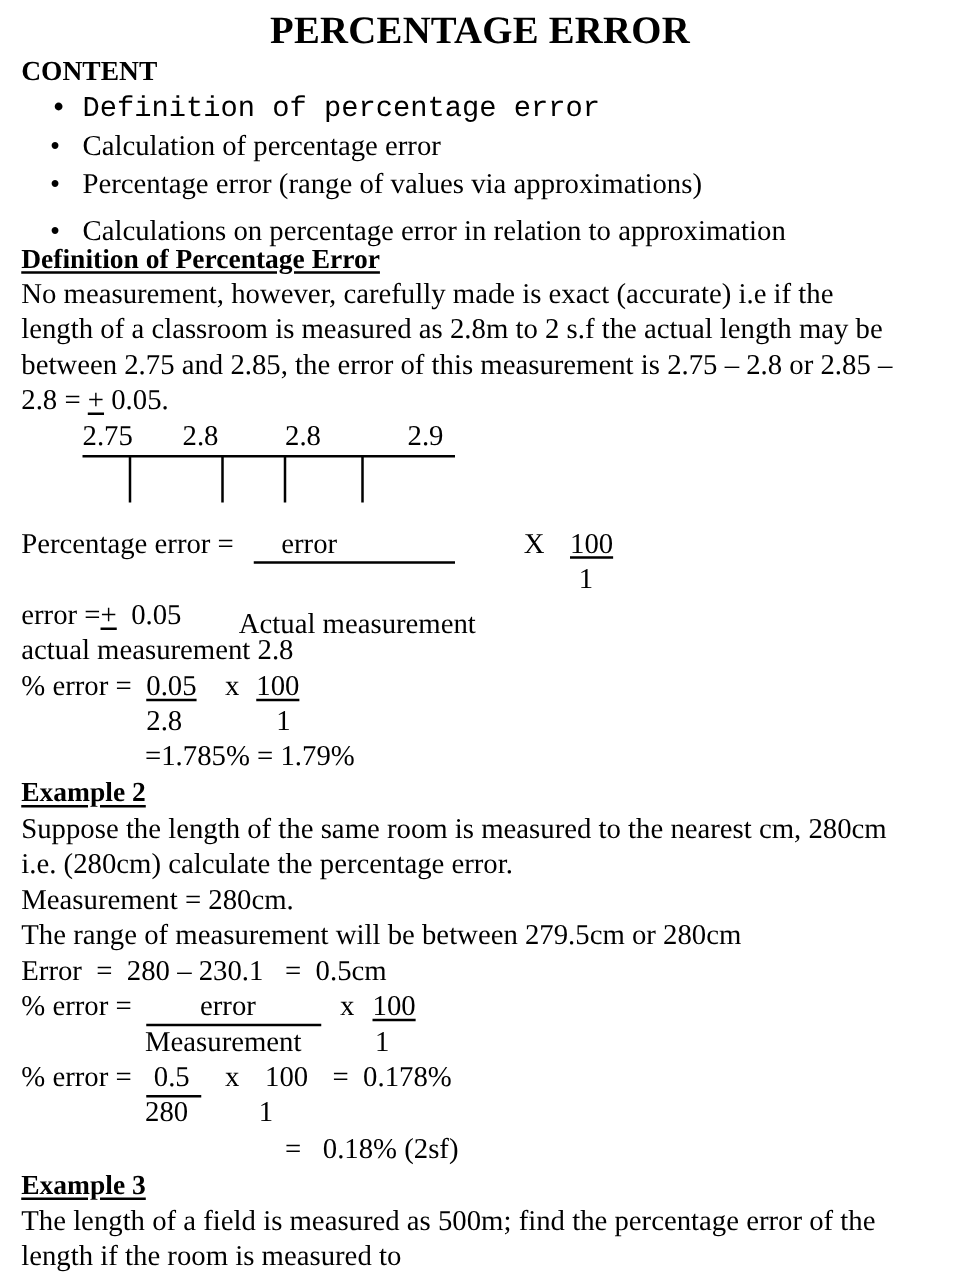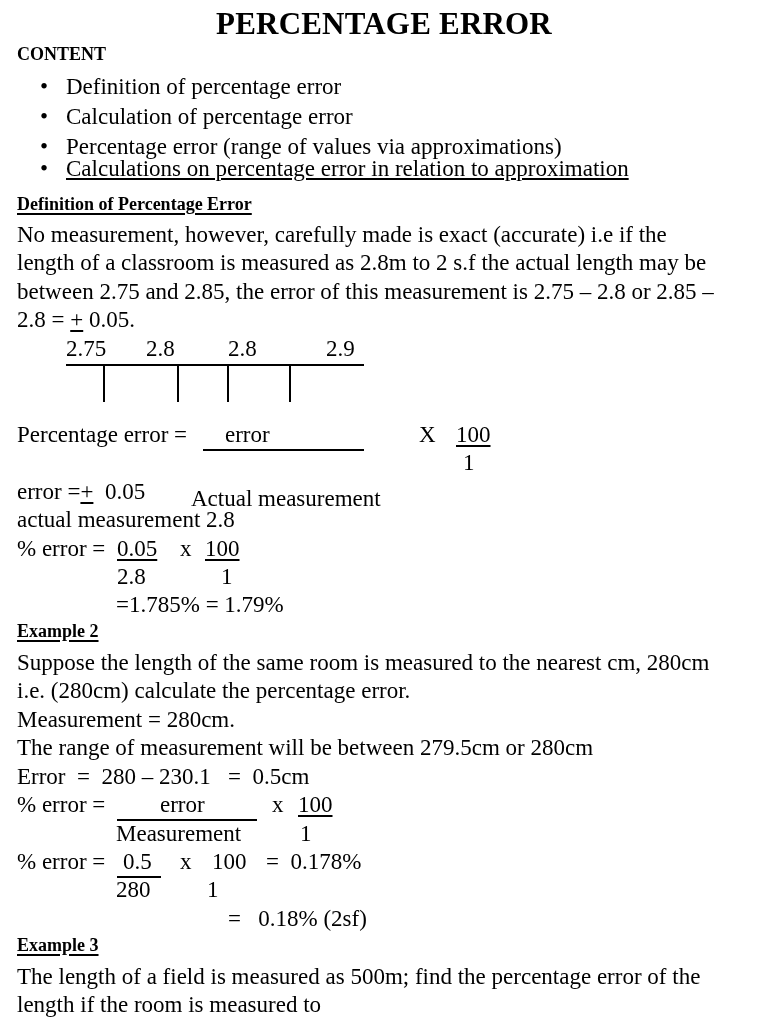--- a/index.html
+++ b/index.html
@@ -1,39 +1,39 @@
 <!DOCTYPE html>
 <html><head>
 <meta charset="utf-8">
 <style>
   html, body { margin:0; padding:0; background:#ffffff; }
   body { width:768px; height:1024px; overflow:hidden; position:relative;
          font-family:"Liberation Serif", "DejaVu Serif", serif; color:#000; }
   .abs { position:absolute; white-space:nowrap; }
   .title { left:0; width:768px; text-align:center; top:6px; font-size:31px; font-weight:bold; letter-spacing:0.2px; }
-  .h { font-weight:bold; font-size:18px; }
+  .h { font-weight:bold; font-size:22px; }
   .u { text-decoration:underline; text-decoration-thickness:2px; text-underline-offset:3px; }
   .t { font-size:23px; }
   .bullet { left:40px; font-size:23px; }
   .bullet .dot { display:inline-block; width:26px; }
   .ul { text-decoration:underline; text-underline-offset:3px; }
   .hline { position:absolute; background:#000; height:1.5px; }
   .vline { position:absolute; background:#000; width:1.5px; }
 </style>
 </head>
 <body>
 
 <div class="abs title">PERCENTAGE ERROR</div>
 
 <div class="abs h" style="left:17px; top:44px;">CONTENT</div>
 
-<div class="abs bullet" style="top:74px;"><span class="dot">•</span><span>Definition of percentage error</span></div>
+<div class="abs bullet" style="top:74px;font-family:Liberation Mono, monospace;"><span class="dot">•</span><span>Definition of percentage error</span></div>
 <div class="abs bullet" style="top:104px;"><span class="dot">•</span><span>Calculation of percentage error</span></div>
 <div class="abs bullet" style="top:134px;"><span class="dot">•</span><span>Percentage error (range of values via approximations)</span></div>
-<div class="abs bullet" style="top:156px;text-decoration:underline;"><span class="dot">•</span><span>Calculations on percentage error in relation to approximation</span></div>
+<div class="abs bullet" style="top:172px;"><span class="dot">•</span><span>Calculations on percentage error in relation to approximation</span></div>
 
 <div class="abs h u" style="left:17px; top:194px;">Definition of Percentage Error</div>
 
 <div class="abs t" style="left:17px; top:222px;">No measurement, however, carefully made is exact (accurate) i.e if the</div>
 <div class="abs t" style="left:17px; top:250px;">length of a classroom is measured as 2.8m to 2 s.f the actual length may be</div>
 <div class="abs t" style="left:17px; top:279px;">between 2.75 and 2.85, the error of this measurement is 2.75 – 2.8 or 2.85 –</div>
 <div class="abs t" style="left:17px; top:307px;"><span>2.8 = </span><span class="ul">+</span><span> 0.05.</span></div>
 
 <div class="abs t" style="left:66px; top:336px;">2.75</div>
 <div class="abs t" style="left:146px; top:336px;">2.8</div>

